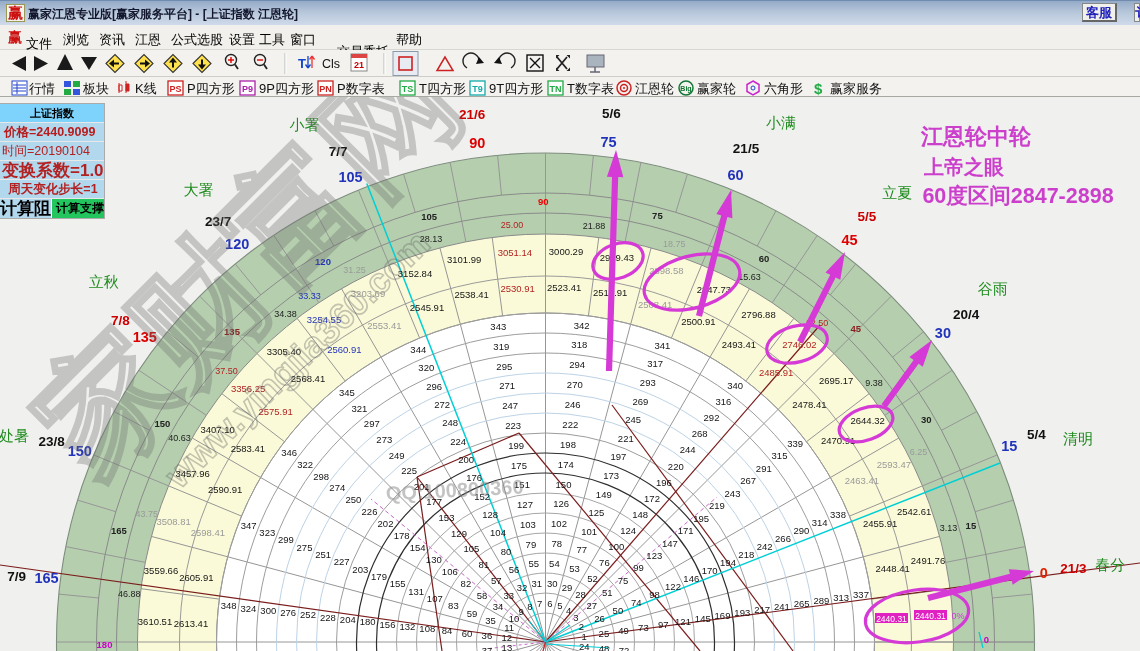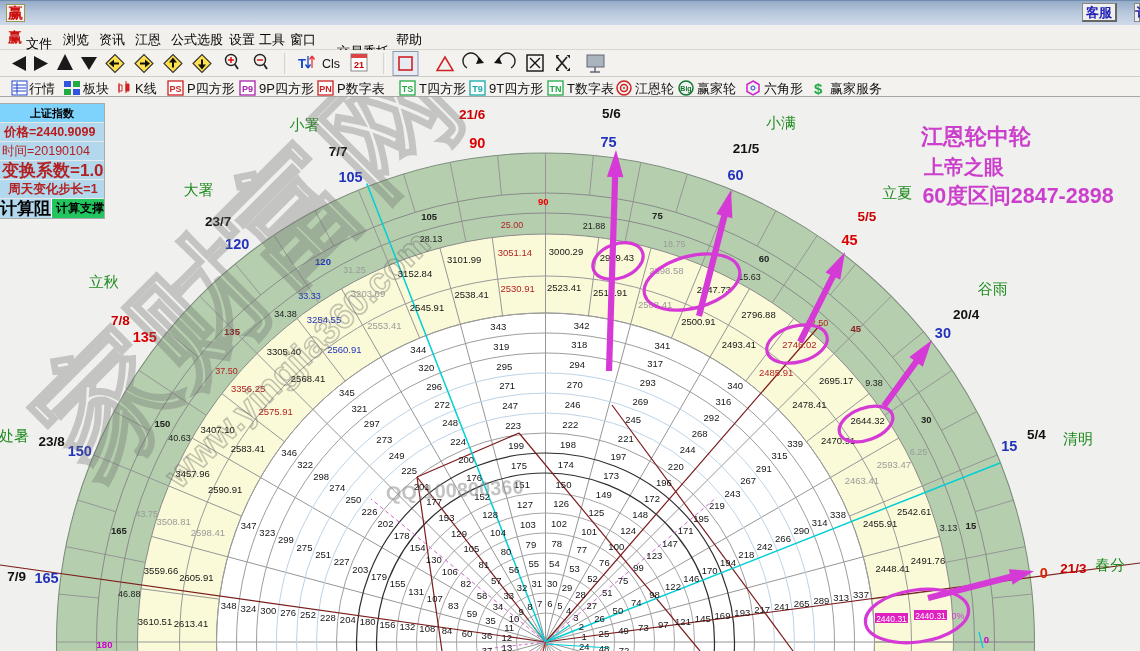--- a/index.html
+++ b/index.html
@@ -1,19 +1,20 @@
 <!DOCTYPE html>
 <html><head><meta charset="utf-8"><style>
 *{margin:0;padding:0;box-sizing:border-box}
 html,body{width:1140px;height:651px;overflow:hidden}
 body{font-family:"Liberation Sans",sans-serif;background:#f0f0ee;position:relative}
 </style></head><body>
 
 <div style="position:absolute;left:0;top:0;width:1140px;height:25px;background:linear-gradient(180deg,#94abc7 0%,#b6c6da 45%,#cfdaea 100%);border-top:1px solid #6f8cb0">
  <span style="position:absolute;left:6px;top:3px;color:#cc1111;font-weight:bold;font-size:15px;background:#f6f2ee;padding:0 1px;border:1px solid #995;line-height:16px">赢</span>
+ <span style="position:absolute;left:28px;top:5px;font-size:12px;font-weight:bold;color:#13172e">赢家江恩专业版[赢家服务平台] - [上证指数 江恩轮]</span>
  <span style="position:absolute;left:1082px;top:2px;width:35px;height:19px;background:#f0f0ec;border:1px solid #888;border-right:2px solid #666;border-bottom:2px solid #666;color:#2222bb;font-size:13px;font-weight:bold;text-align:center;line-height:18px">客服</span>
  <span style="position:absolute;left:1134px;top:2px;width:6px;height:19px;background:#f0f0ec;border:1px solid #888;color:#2222bb;font-size:13px;font-weight:bold;line-height:18px">讠</span>
 </div>
 
 <div style="position:absolute;left:0;top:25px;width:1140px;height:25px;background:#f1f0ec;font-size:13px;color:#000;border-bottom:1px solid #d9d7d2">
  <span style="position:absolute;left:8px;top:4px;color:#cc1111;font-weight:bold;font-size:14px">赢</span>
  <span style="position:absolute;left:26px;top:10px">文件</span>
     <span style="position:absolute;left:63px;top:6px">浏览</span>
     <span style="position:absolute;left:99px;top:6px">资讯</span>
     <span style="position:absolute;left:135px;top:6px">江恩</span>

